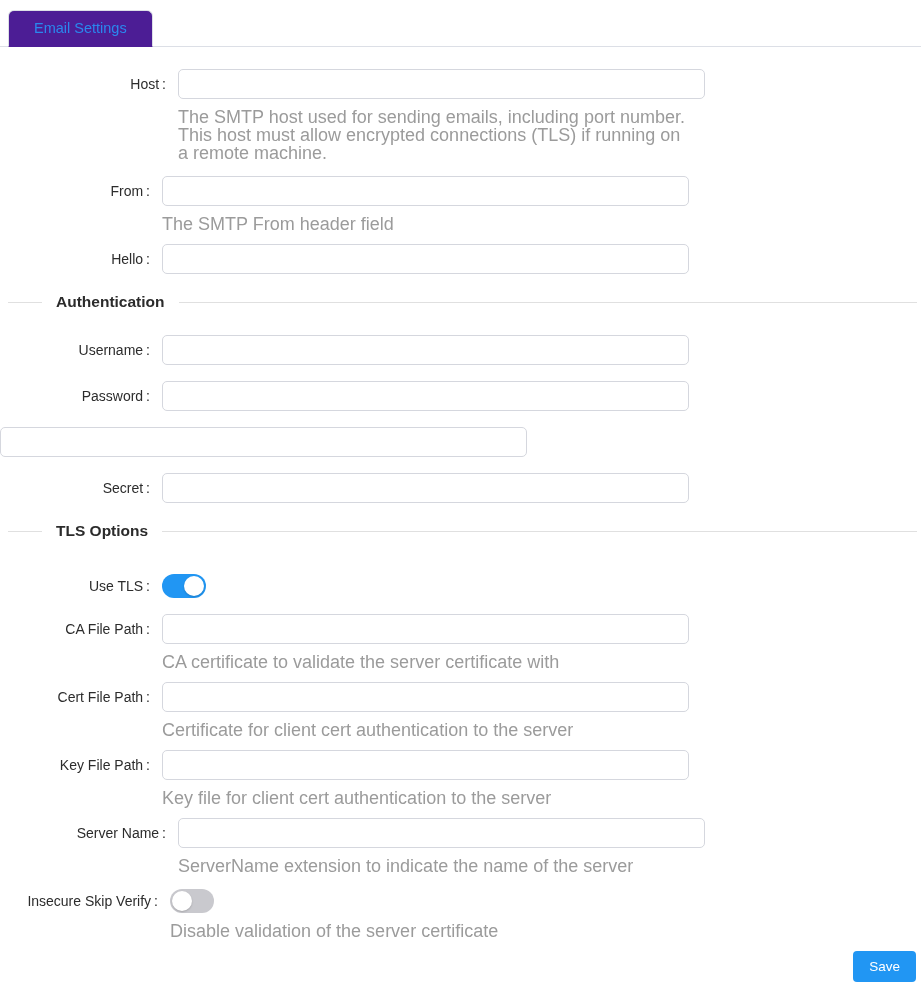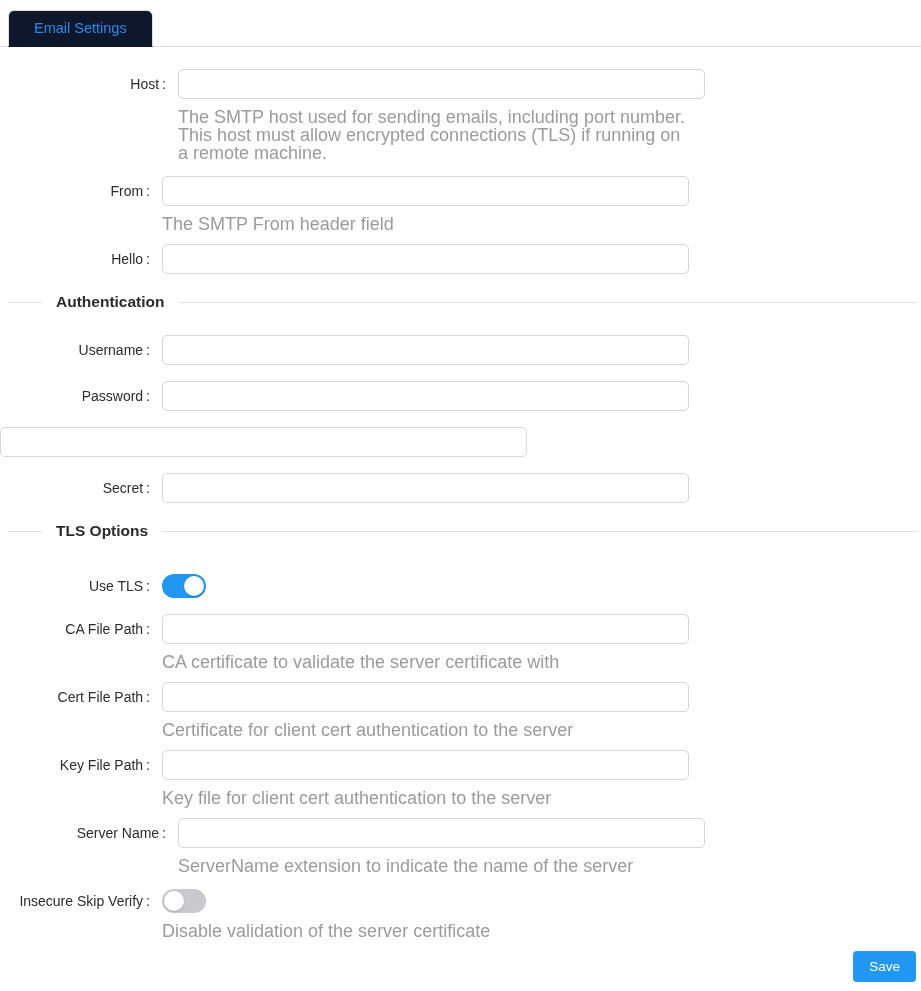--- a/index.html
+++ b/index.html
@@ -16,35 +16,35 @@
     padding: 10px 4px 0 8px;
     border-bottom: 1px solid #dcdfe6;
   }
   .tab {
     display: inline-block;
     padding: 9px 25px 10px;
     border: 1px solid #dcdfe6;
     border-bottom-color: transparent;
     border-radius: 6px 6px 0 0;
     margin-bottom: -1px;
-    background: #0f172a;
+    background: #4c1d95;
     color: #2a88ee;
     font-size: 14.5px;
     font-weight: 500;
     cursor: pointer;
   }
 
   
   .form { padding-top: 22px; }
   .row { display: flex; margin-bottom: 11px; }
   .row.no-help { margin-bottom: 16px; }
   .row.big-help { margin-bottom: 14px; padding-left: 16px; }
   .row.pre-section { margin-bottom: 0; }
   .row.gap-top { margin-top: 10px; }
-  .row.toggle-last { margin-bottom: 5px; }
+  .row.toggle-last { margin-bottom: 5px; padding-left: 8px; }
 
   .lbl {
     flex: none;
     width: 150px;
     margin-right: 12px;
     text-align: right;
     font-size: 14px;
     color: #2c2c2c;
     line-height: 30px;
     white-space: nowrap;

